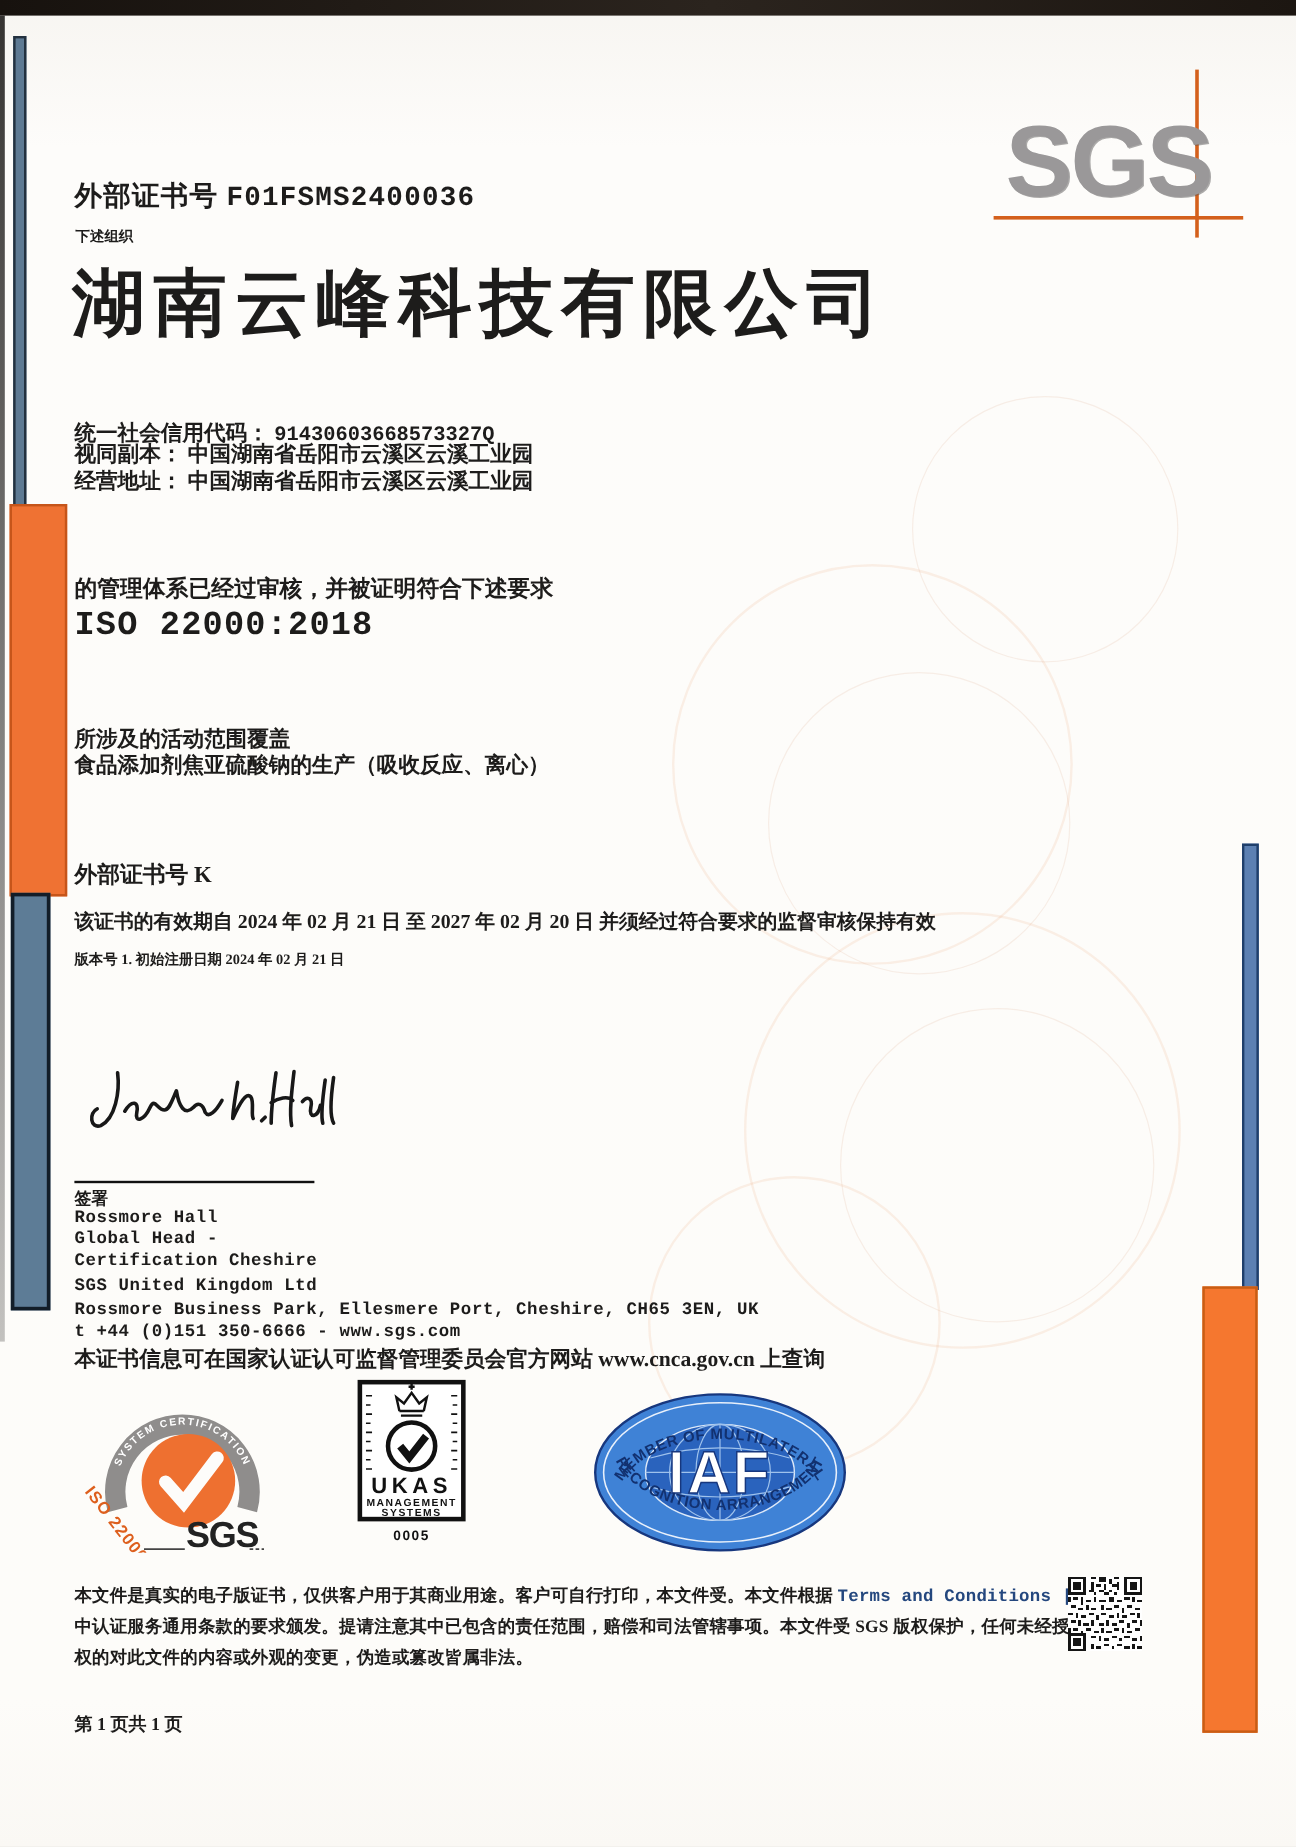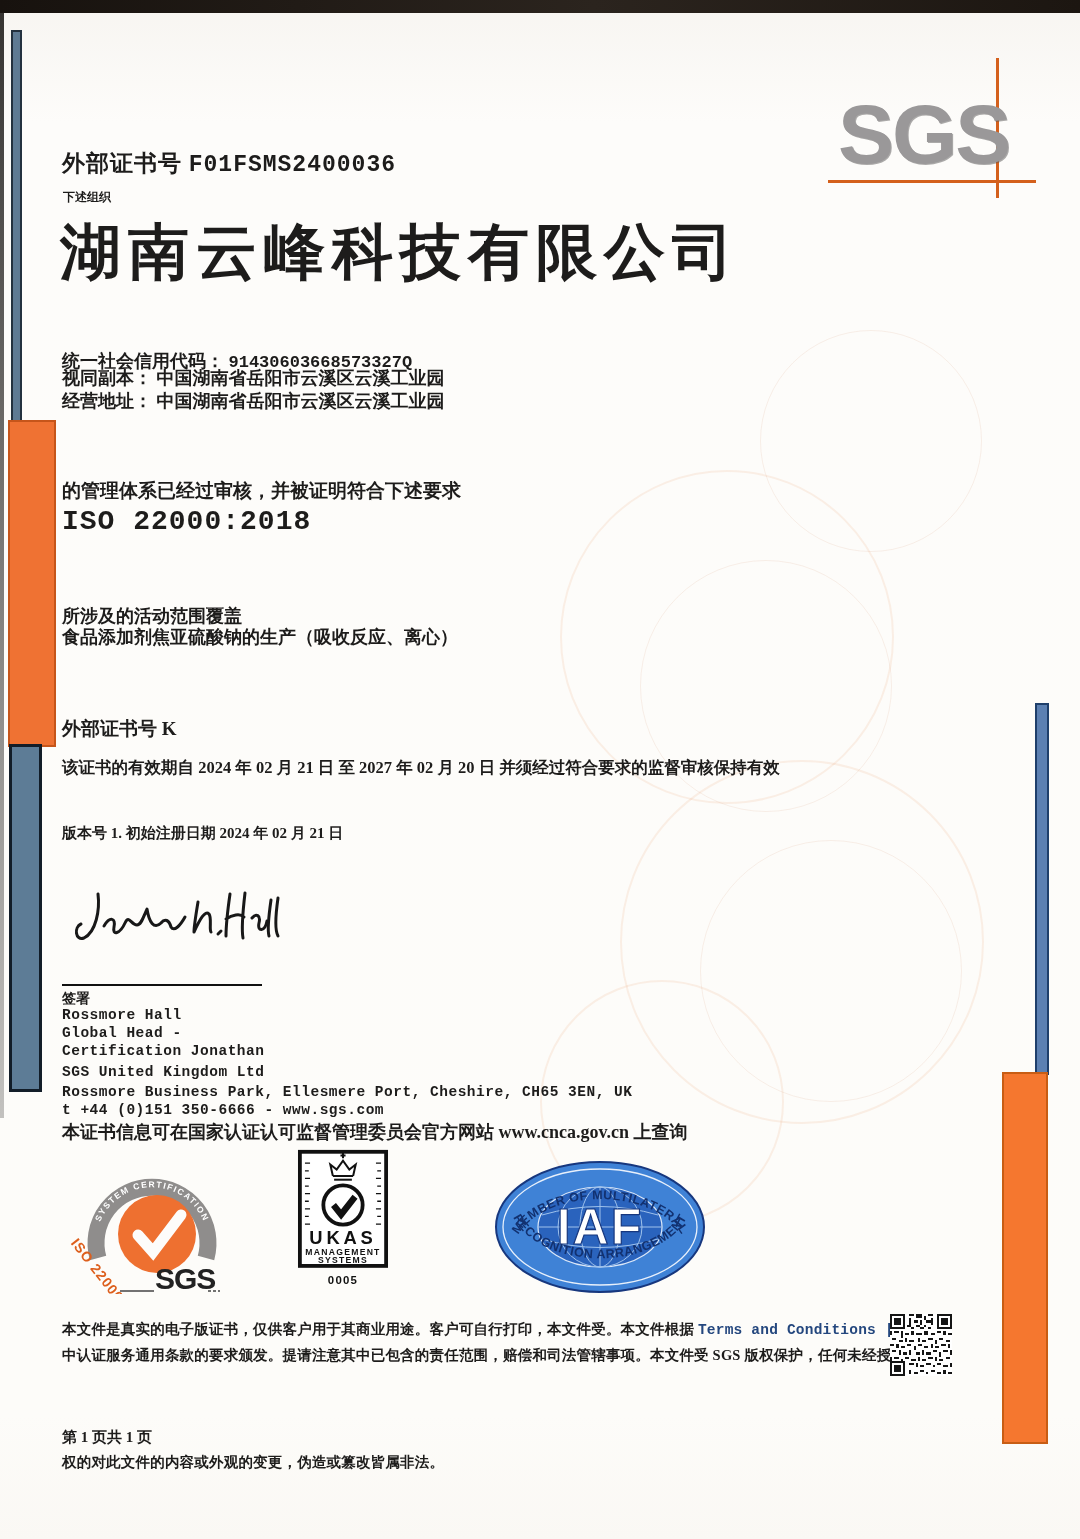--- a/index.html
+++ b/index.html
@@ -33,21 +33,21 @@
   .cert-line{left:62px;font-size:23px;font-weight:bold;letter-spacing:1px;white-space:nowrap;}
   .org-intro{left:63px;top:189px;font-size:12px;font-weight:bold;}
   .company{left:60px;top:212px;font-size:61px;font-weight:900;letter-spacing:7px;white-space:nowrap;}
   .reg-line{left:62px;font-size:18px;font-weight:bold;white-space:nowrap;}
   .audit{left:62px;top:478px;font-size:19px;font-weight:bold;}
   .standard{left:62px;top:506px;font-size:28px;font-weight:bold;letter-spacing:1px;}
   .scope-intro{left:62px;top:604px;font-size:18px;font-weight:bold;}
   .scope-text{left:62px;top:625px;font-size:18px;font-weight:bold;}
   .food-cat{left:62px;top:716px;font-size:19px;font-weight:900;}
   .validity{left:62px;top:757px;font-size:16.5px;font-weight:bold;white-space:nowrap;}
-  .version{left:62px;top:791px;font-size:15px;font-weight:bold;margin-top:33px;}
+  .version{left:62px;top:791px;font-size:12px;font-weight:bold;}
   
   .sig-rule{left:62px;top:984px;width:200px;height:2px;background:#111;}
   .sig-label{left:62px;top:990px;font-size:14px;font-weight:bold;}
   .sig-small{left:62px;font-size:14.5px;font-weight:bold;letter-spacing:.5px;white-space:nowrap;}
   .verify{left:62px;top:1120px;font-size:18px;font-weight:bold;white-space:nowrap;}
   
   .f-line{left:62px;font-size:14.5px;font-weight:bold;white-space:nowrap;letter-spacing:.2px;}
   .terms{color:#24477e;font-family:"Liberation Mono","DejaVu Sans Mono",monospace;font-weight:bold;}
   .pageno{left:62px;top:1428px;font-size:15px;font-weight:bold;}
 </style>
@@ -114,21 +114,21 @@
       <path d="M184,38 C188,33 193,35 191,43 C189,52 197,52 199,41"></path>
       <path d="M203,20 C201,34 199,49 201,56"></path>
       <path d="M210,18 C208,32 206,49 210,56"></path>
     </g>
   </svg>
 
   <div class="abs sig-rule"></div>
   <div class="abs sig-label">签署</div>
   <div class="abs sig-small mono" style="top:1007px;">Rossmore Hall</div>
   <div class="abs sig-small mono" style="top:1025px;">Global Head -</div>
-  <div class="abs sig-small mono" style="top:1043px;">Certification Jonathan</div>
+  <div class="abs sig-small mono" style="top:1043px;">Certification Cheshire</div>
 
   <div class="abs sig-small mono" style="top:1064px;">SGS United Kingdom Ltd</div>
   <div class="abs sig-small mono" style="top:1084px;">Rossmore Business Park, Ellesmere Port, Cheshire, CH65 3EN, UK</div>
   <div class="abs sig-small mono" style="top:1102px;">t +44 (0)151 350-6666 - www.sgs.com</div>
   <div class="abs verify">本证书信息可在国家认证认可监督管理委员会官方网站 www.cnca.gov.cn 上查询</div>
 
   <svg class="abs" style="left:58px;top:1152px;" width="200" height="142" viewBox="0 0 200 142">
     <defs>
       <path id="archPath" d="M40,106 A56,56 0 1 1 148,106"></path>
     </defs>
@@ -186,21 +186,21 @@
     <text font-family="Liberation Sans, DejaVu Sans, sans-serif" font-size="12.5" font-weight="bold" fill="#123170" letter-spacing="0.5">
       <textPath href="#iafBot" startOffset="50%" text-anchor="middle">RECOGNITION ARRANGEMENT</textPath>
     </text>
   </svg>
 
   <div class="abs f-line" style="top:1320px;">
     <span>本文件是真实的电子版证书，仅供客户用于其商业用途。客户可自行打印，本文件受。本文件根据</span>
     <span class="terms">Terms and Conditions | SGS</span>
   </div>
   <div class="abs f-line" style="top:1346px;">中认证服务通用条款的要求颁发。提请注意其中已包含的责任范围，赔偿和司法管辖事项。本文件受 SGS 版权保护，任何未经授</div>
-  <div class="abs f-line" style="top:1453px;">权的对此文件的内容或外观的变更，伪造或篡改皆属非法。</div>
+  <div class="abs f-line" style="top:1372px;">权的对此文件的内容或外观的变更，伪造或篡改皆属非法。</div>
   <div class="abs pageno">第 1 页共 1 页</div>
 
   <svg class="abs" style="left:890px;top:1314px;" width="62" height="62" viewBox="0 0 29 29" shape-rendering="crispEdges">
     <rect x="0" y="0" width="29" height="29" fill="#fff"></rect>
     <g fill="#151515">
       <path fill-rule="evenodd" d="M0,0h7v7h-7z M1,1v5h5v-5z"></path>
         <rect x="2" y="2" width="3" height="3"></rect>
       <path fill-rule="evenodd" d="M22,0h7v7h-7z M23,1v5h5v-5z"></path>
         <rect x="24" y="2" width="3" height="3"></rect>
       <path fill-rule="evenodd" d="M0,22h7v7h-7z M1,23v5h5v-5z"></path>

